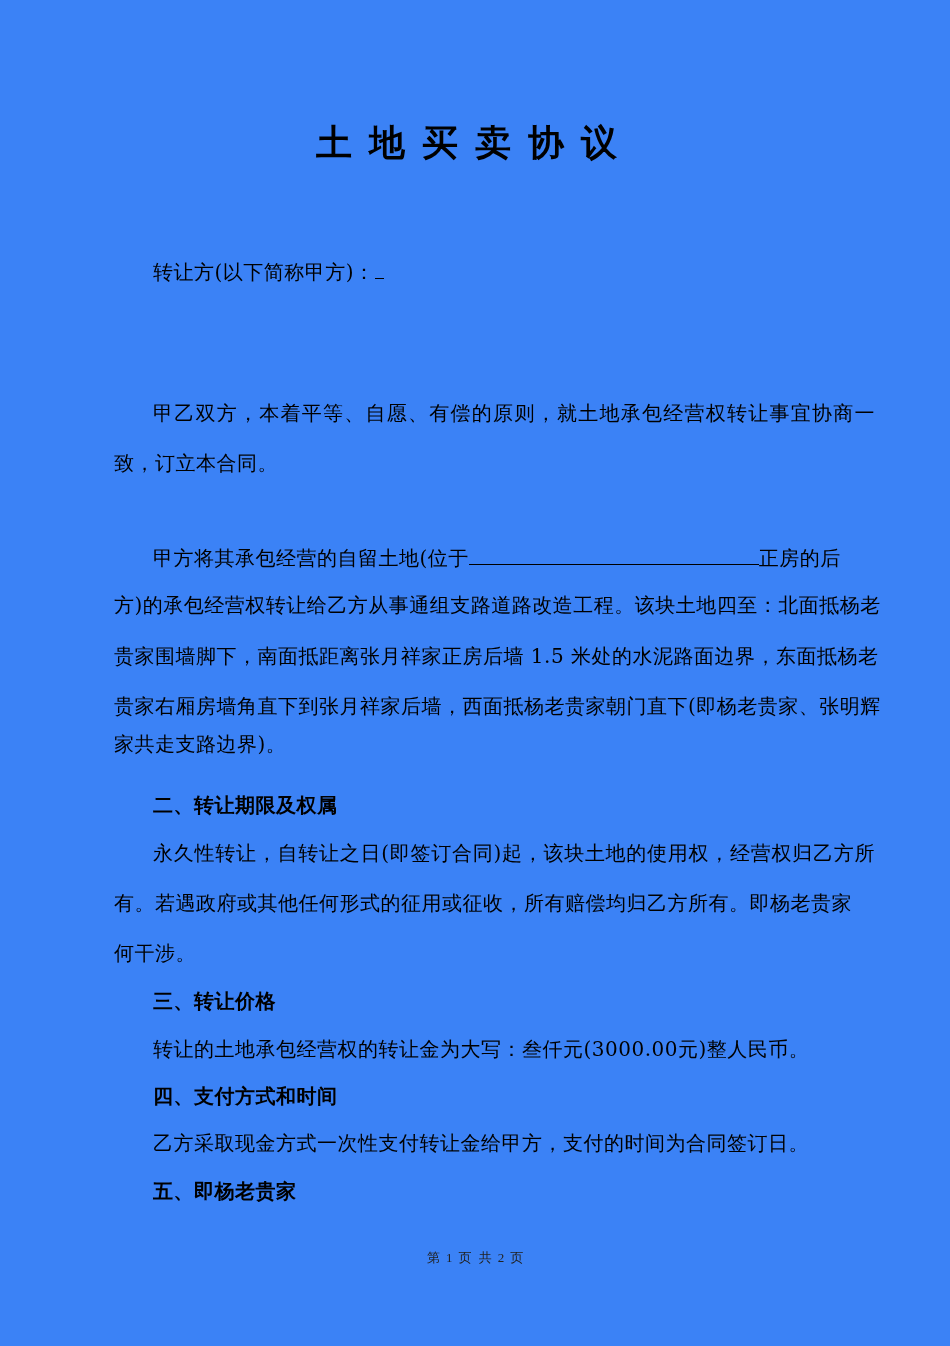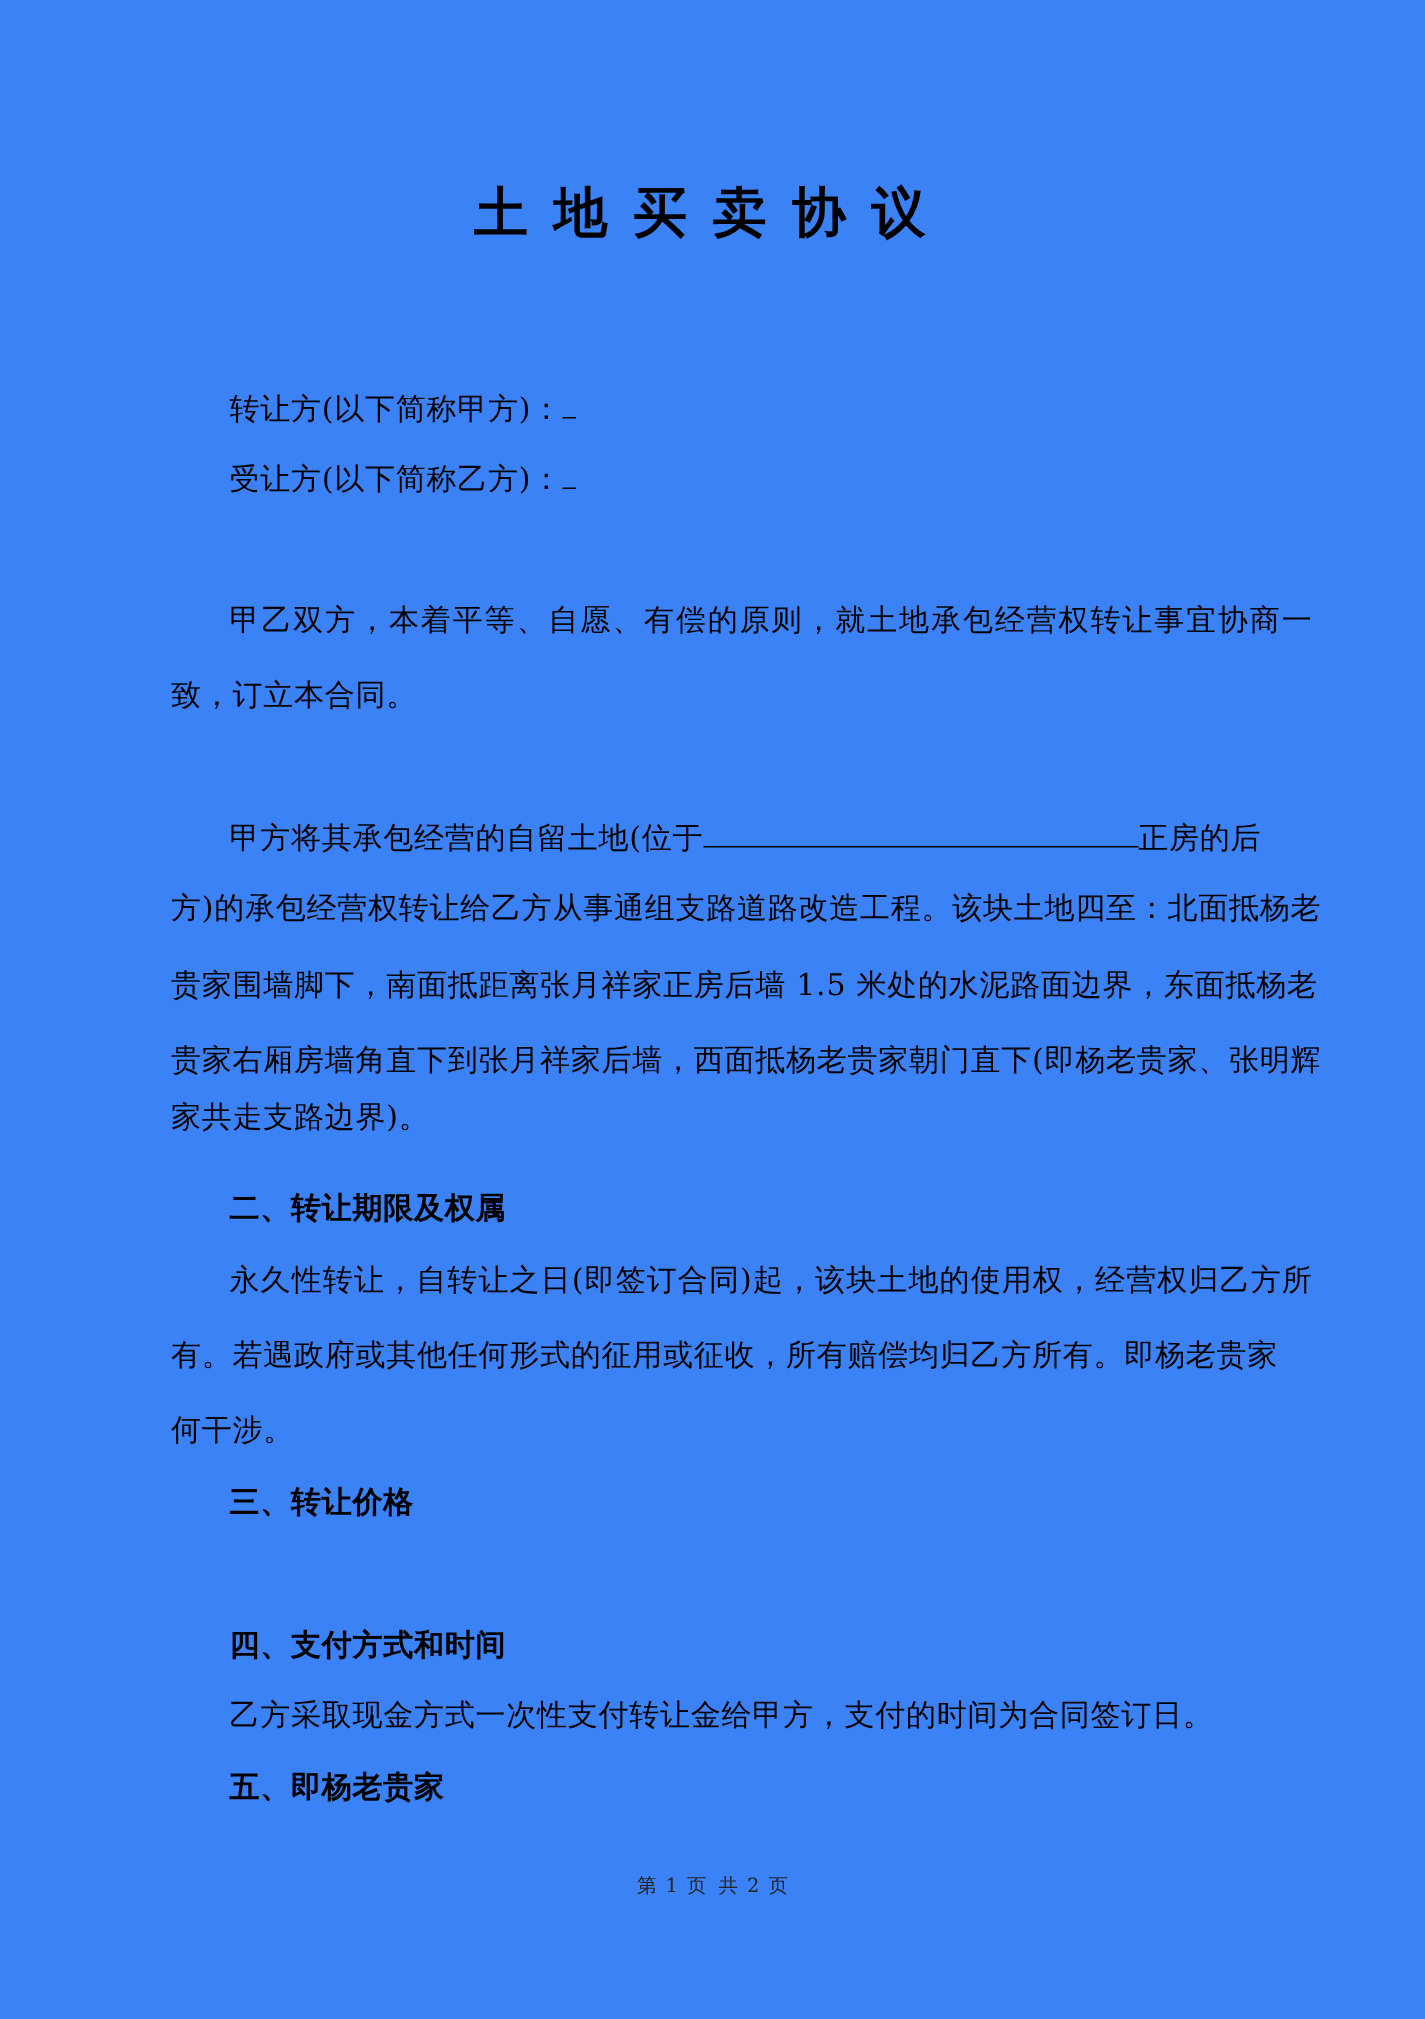--- a/index.html
+++ b/index.html
@@ -69,54 +69,53 @@
     .footer {
       position: absolute;
       left: 0;
       width: 950px;
       top: 1249px;
       text-align: center;
       font-size: 13px;
       line-height: 18px;
       color: #222;
       word-spacing: 4px;
+      font-family: Liberation Serif, serif;
     }
     .footer span { margin: 0 3px; }
   </style>
 </head>
 <body>
 
 <div class="page">
 
   <div class="title">土地买卖协议</div>
 
   <div class="line indent" style="top:258px;">
     <span>转让方(以下简称甲方)：</span><span class="underscore"></span>
-  </div>
-  <div class="line indent" style="top:305px;">
-    <span>受让方(以下简称乙方)：</span><span class="underscore"></span>
   </div>
 
   <div class="line indent justify" style="top:400px;">甲乙双方，本着平等、自愿、有偿的原则，就土地承包经营权转让事宜协商一</div>
   <div class="line" style="top:450px;">致，订立本合同。</div>
 
   <div class="line indent" style="top:544px;">
     <span>甲方将其承包经营的自留土地(位于</span><span class="blank"></span><span>正房的后</span>
   </div>
   <div class="line justify" style="top:592px;">方)的承包经营权转让给乙方从事通组支路道路改造工程。该块土地四至：北面抵杨老</div>
   <div class="line justify" style="top:643px;">贵家围墙脚下，南面抵距离张月祥家正房后墙 1.5 米处的水泥路面边界，东面抵杨老</div>
   <div class="line justify" style="top:693px;">贵家右厢房墙角直下到张月祥家后墙，西面抵杨老贵家朝门直下(即杨老贵家、张明辉</div>
   <div class="line" style="top:731px;">家共走支路边界)。</div>
 
   <div class="line indent heading" style="top:792px;">二、转让期限及权属</div>
   <div class="line indent justify" style="top:840px;">永久性转让，自转让之日(即签订合同)起，该块土地的使用权，经营权归乙方所</div>
   <div class="line justify" style="top:890px;">有。若遇政府或其他任何形式的征用或征收，所有赔偿均归乙方所有。即杨老贵家</div>
   <div class="line" style="top:940px;">何干涉。</div>
 
   <div class="line indent heading" style="top:988px;">三、转让价格</div>
+  <div class="line indent" style="top:1036px;">转让的土地承包经营权的转让金为大写：叁仟元(3000.00元)整人民币。</div>
 
   <div class="line indent heading" style="top:1083px;">四、支付方式和时间</div>
   <div class="line indent" style="top:1130px;">乙方采取现金方式一次性支付转让金给甲方，支付的时间为合同签订日。</div>
 
   <div class="line indent heading" style="top:1178px;">五、即杨老贵家</div>
 
   <div class="footer">
     <span>第</span><span>1</span><span>页 共</span><span>2</span><span>页</span>
   </div>
 

